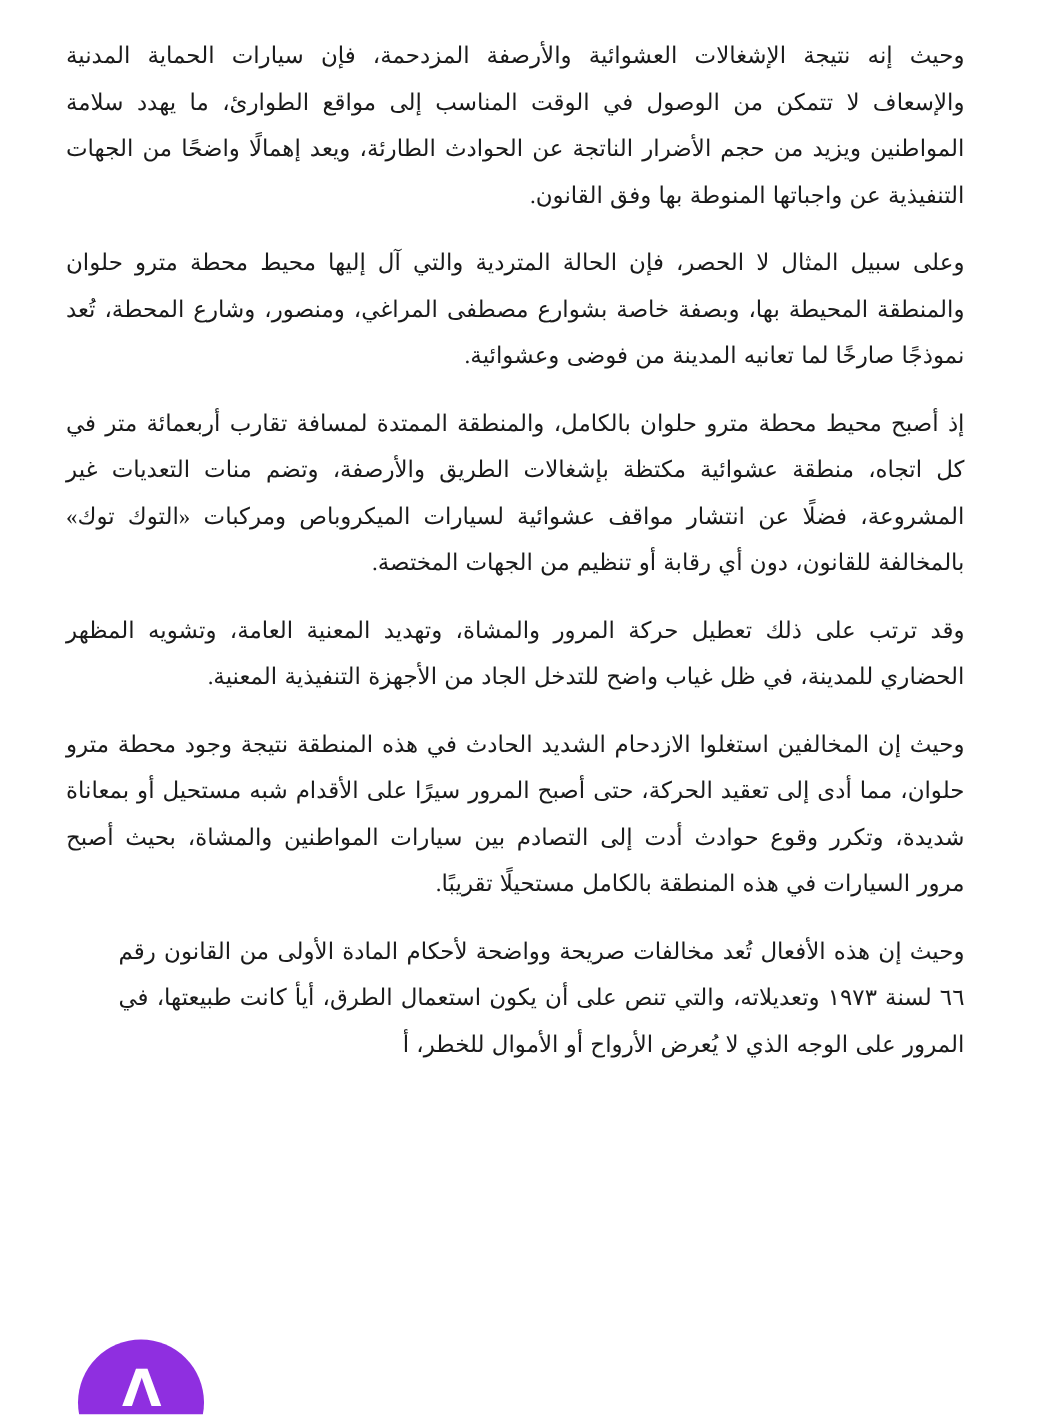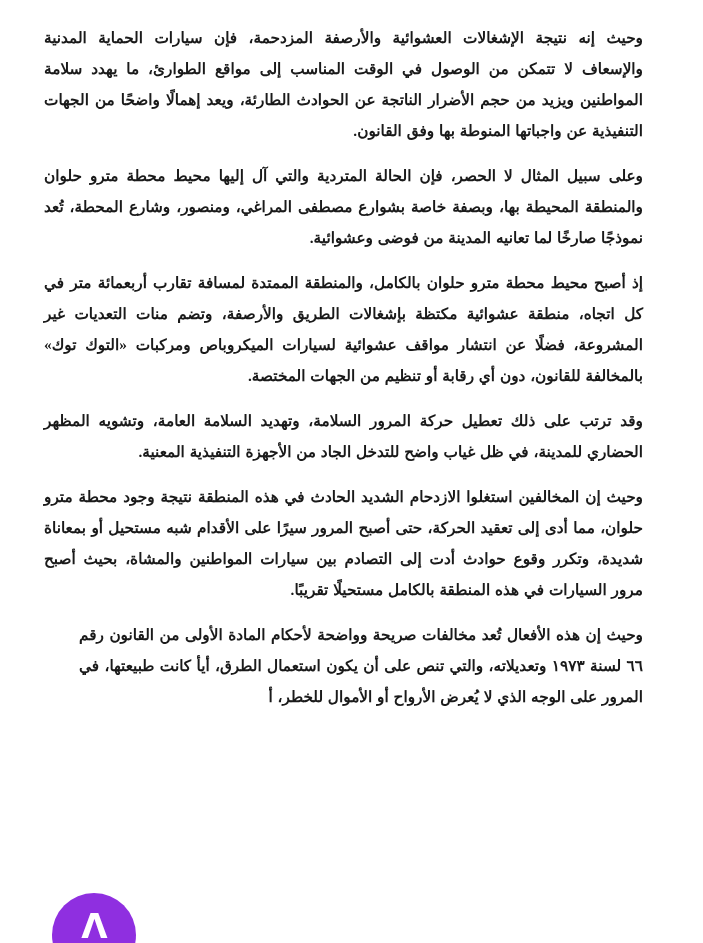--- a/index.html
+++ b/index.html
@@ -22,21 +22,21 @@
     padding: 22px 60px 0 44px;
     overflow: hidden;
   }
   .doc-body {
     direction: rtl;
     text-align: justify;
     text-justify: inter-word;
   }
   .para {
     margin: 0 0 14px 0;
-    font-weight: bold;
+    font-weight: normal;
     font-size: 15.3px;
     line-height: 31px;
     color: #1a1a1a;
     letter-spacing: 0px;
     word-spacing: 1px;
     text-align: justify;
   }
   .para:last-child {
     margin-bottom: 0;
     margin-left: 35px;
@@ -66,21 +66,21 @@
 </style>
 </head>
 <body>
 
 <div class="page">
 
   <div class="doc-body">
     <p class="para">وحيث إنه نتيجة الإشغالات العشوائية والأرصفة المزدحمة، فإن سيارات الحماية المدنية والإسعاف لا تتمكن من الوصول في الوقت المناسب إلى مواقع الطوارئ، ما يهدد سلامة المواطنين ويزيد من حجم الأضرار الناتجة عن الحوادث الطارئة، ويعد إهمالًا واضحًا من الجهات التنفيذية عن واجباتها المنوطة بها وفق القانون.</p>
     <p class="para">وعلى سبيل المثال لا الحصر، فإن الحالة المتردية والتي آل إليها محيط محطة مترو حلوان والمنطقة المحيطة بها، وبصفة خاصة بشوارع مصطفى المراغي، ومنصور، وشارع المحطة، تُعد نموذجًا صارخًا لما تعانيه المدينة من فوضى وعشوائية.</p>
     <p class="para">إذ أصبح محيط محطة مترو حلوان بالكامل، والمنطقة الممتدة لمسافة تقارب أربعمائة متر في كل اتجاه، منطقة عشوائية مكتظة بإشغالات الطريق والأرصفة، وتضم منات التعديات غير المشروعة، فضلًا عن انتشار مواقف عشوائية لسيارات الميكروباص ومركبات «التوك توك» بالمخالفة للقانون، دون أي رقابة أو تنظيم من الجهات المختصة.</p>
-    <p class="para">وقد ترتب على ذلك تعطيل حركة المرور السلامة، وتهديد السلامة العامة، وتشويه المظهر الحضاري للمدينة، في ظل غياب واضح للتدخل الجاد من الأجهزة التنفيذية المعنية.</p>
+    <p class="para">وقد ترتب على ذلك تعطيل حركة المرور والمشاة، وتهديد المعنية العامة، وتشويه المظهر الحضاري للمدينة، في ظل غياب واضح للتدخل الجاد من الأجهزة التنفيذية المعنية.</p>
     <p class="para">وحيث إن المخالفين استغلوا الازدحام الشديد الحادث في هذه المنطقة نتيجة وجود محطة مترو حلوان، مما أدى إلى تعقيد الحركة، حتى أصبح المرور سيرًا على الأقدام شبه مستحيل أو بمعاناة شديدة، وتكرر وقوع حوادث أدت إلى التصادم بين سيارات المواطنين والمشاة، بحيث أصبح مرور السيارات في هذه المنطقة بالكامل مستحيلًا تقريبًا.</p>
     <p class="para">وحيث إن هذه الأفعال تُعد مخالفات صريحة وواضحة لأحكام المادة الأولى من القانون رقم ٦٦ لسنة ١٩٧٣ وتعديلاته، والتي تنص على أن يكون استعمال الطرق، أيأ كانت طبيعتها، في المرور على الوجه الذي لا يُعرض الأرواح أو الأموال للخطر، أ</p>
   </div>
 
   <div class="logo-mark">
     <span class="glyph">Λ</span>
   </div>
 
 </div>
 

